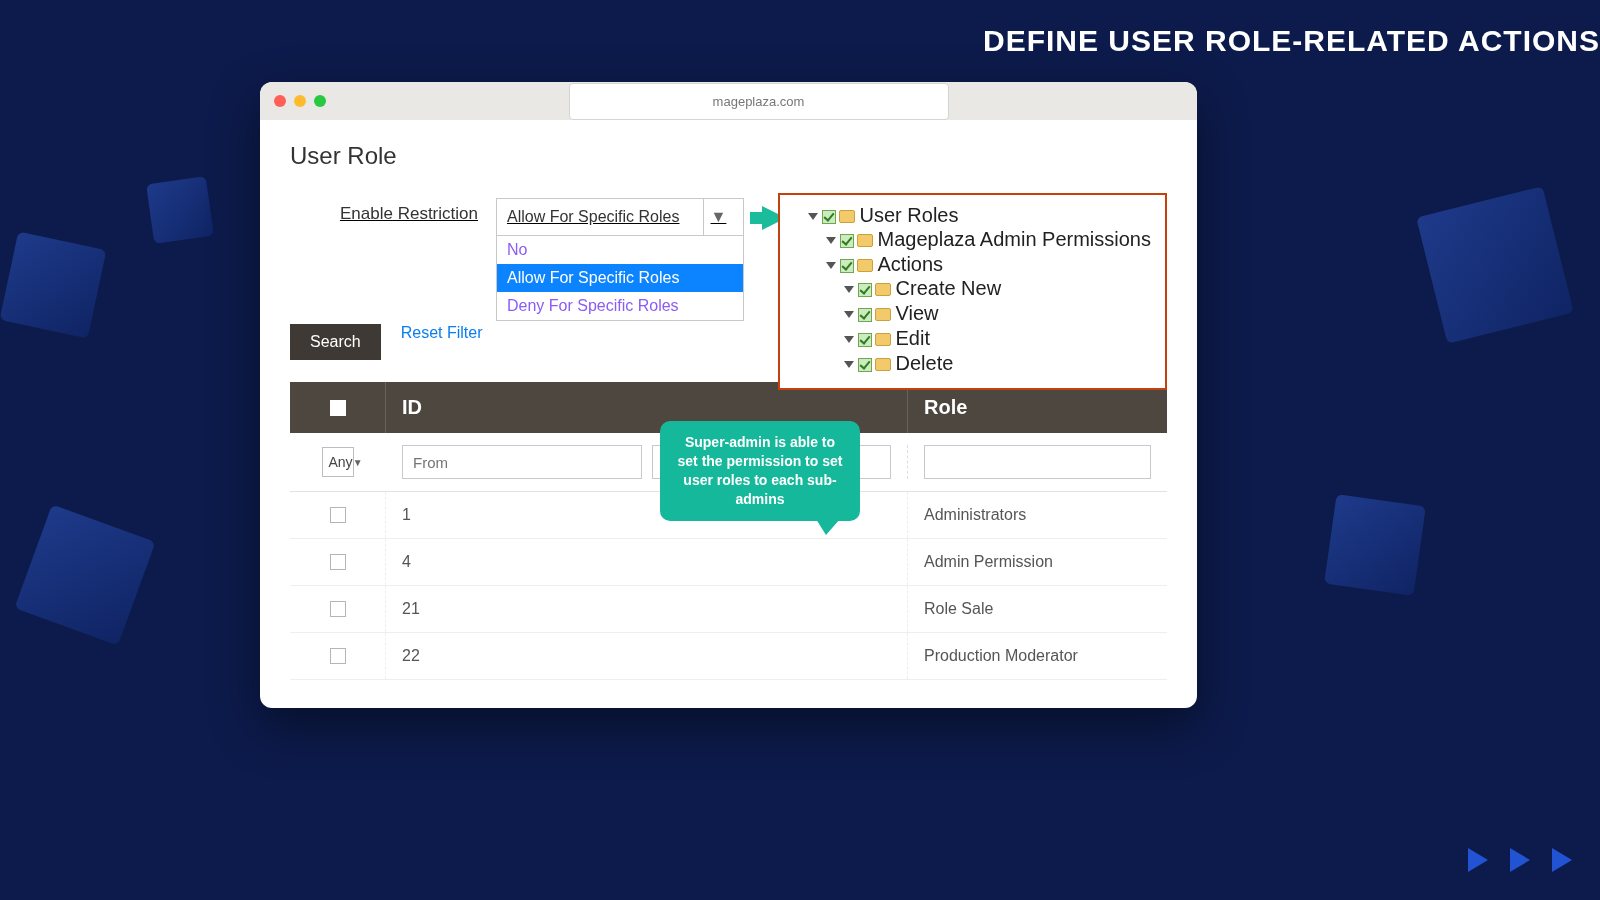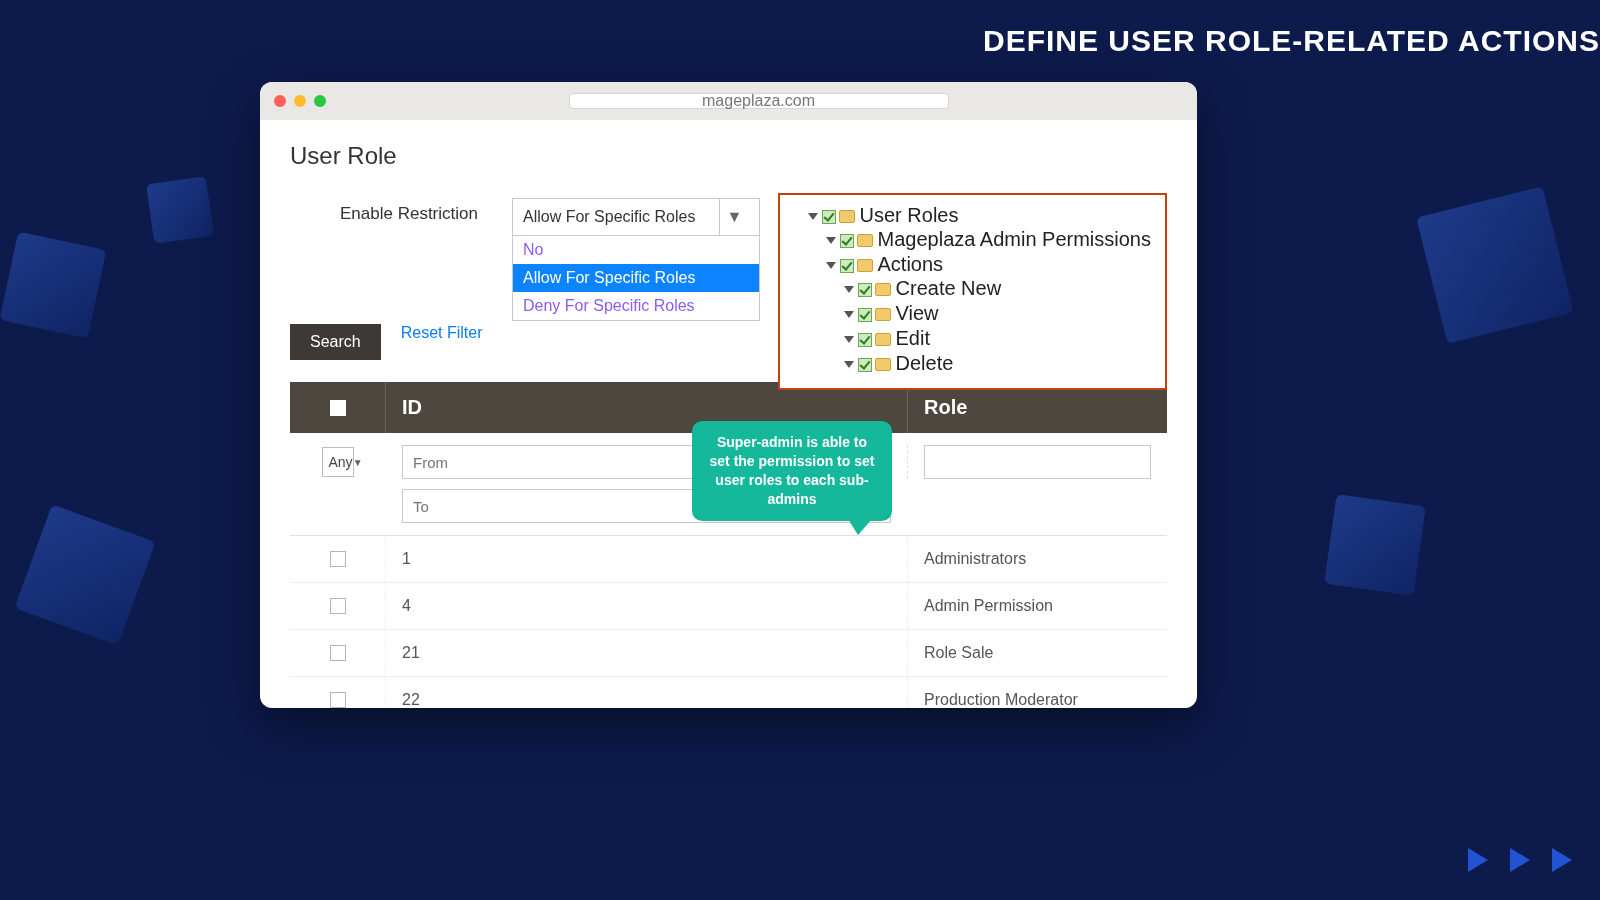--- a/index.html
+++ b/index.html
@@ -42,33 +42,33 @@
   border-top-left-radius: 12px;
   border-top-right-radius: 12px;
 }
 .dot { width: 12px; height: 12px; border-radius: 50%; margin-right: 8px; }
 .dot-red { background: #ff5f57; }
 .dot-yel { background: #febb2e; }
 .dot-grn { background: #28c840; }
 .addr {
   flex: 0 0 380px;
   margin: 0 auto;
-  height: 16px;
+  height: 37px;
   background: #fff;
   border: 1px solid #d4d4d4;
   border-radius: 4px;
-  font-size: 16px;
+  font-size: 13px;
   color: #777;
   display: flex;
   align-items: center;
   justify-content: center;
 }
 .panel { position: relative; padding: 22px 30px; }
 .page-title { font-size: 24px; color: #333; margin-bottom: 28px; }
-.row-restrict { display: flex; align-items: flex-start; gap: 34px; margin-left: 50px; }
+.row-restrict { display: flex; align-items: flex-start; gap: 18px; margin-left: 50px; text-decoration: underline; }
 .lbl-restrict { font-size: 17px; color: #333; padding-top: 6px; }
 .select-wrap { position: relative; }
 .select-btn {
   width: 248px; height: 38px;
   border: 1px solid #c9c9c9; background: #fff;
   display: flex; align-items: center; padding: 0 10px;
   font-size: 16px; color: #333;
 }
 .select-btn .caret {
   margin-left: auto; width: 30px; height: 36px;
@@ -114,34 +114,34 @@
 
 .grid { margin-top: 22px; width: 100%; }
 .ghead { display:flex; background:#4d4740; color:#fff; font-weight:600; font-size:20px; }
 .col-ck { width: 95px; display:flex; align-items:center; justify-content:center; padding:14px 0; }
 .col-id { flex: 1; padding:14px 16px; border-left:1px solid rgba(255,255,255,.15); }
 .col-role { width: 260px; padding:14px 16px; border-left:1px solid rgba(255,255,255,.15); }
 .gfilter { display:flex; border-bottom:1px solid #e2e2e2; align-items:flex-start; padding:12px 0; position: relative; }
 .gfilter .col-ck { padding:0 0 0 0; justify-content:center; }
 .sel-any { width:32px; height:30px; border:1px solid #bdbdbd; padding:0 6px; font-size:14px; color:#444; background:#fff; display:flex; align-items:center; }
 .sel-any .car { margin-left:auto; font-size:10px; color:#666; }
-.gfilter .col-id { padding:0 16px; display:flex; flex-direction:column; gap:10px; }
+.gfilter .col-id { padding:0 16px; display:flex; flex-direction:row; gap:10px; }
 .inp { height:34px; width:100%; border:1px solid #c9c9c9; padding:0 10px; font-size:15px; color:#777; }
 .gfilter .col-role { padding:0 16px; border-left: 1px dashed #ddd; }
 .grow { display:flex; border-bottom:1px solid #eee; }
 .grow .col-ck { padding:14px 0; }
 .grow .col-id { padding:14px 16px; color:#555; border-left: 1px dashed #eee; }
 .grow .col-role { padding:14px 16px; color:#555; border-left: 1px dashed #eee; }
 .ckbox { width:16px; height:16px; border:1px solid #b5b5b5; background:#fff; }
 .ckbox.head { border-color:#fff; }
 
 .tip {
   position:absolute; left:370px; top:-12px; z-index:7;
   background:#15b89a; color:#fff; font-size:14px; line-height:1.35;
-  padding:12px 16px; border-radius:10px; width:200px; text-align:center; font-weight:600;margin-left:32px;
+  padding:12px 16px; border-radius:10px; width:200px; text-align:center; font-weight:600;
 }
 .tip::after {
   content:""; position:absolute; right:20px; bottom:-14px;
   border-left:10px solid transparent; border-right:14px solid transparent;
   border-top:16px solid #15b89a;
 }
 
 .plays { position:absolute; right:28px; bottom:28px; display:flex; gap:22px; }
 .play { width:0;height:0; border-top:12px solid transparent; border-bottom:12px solid transparent; border-left:20px solid #2253d2; }
 </style>

